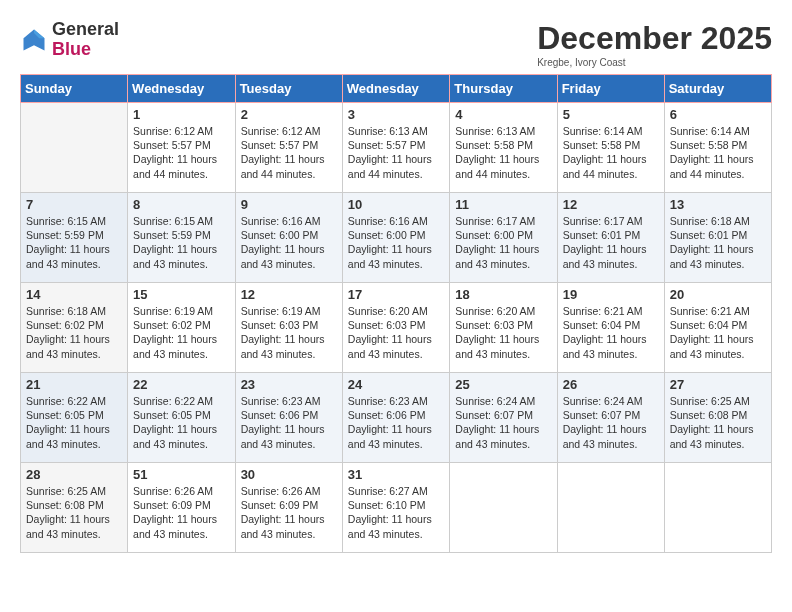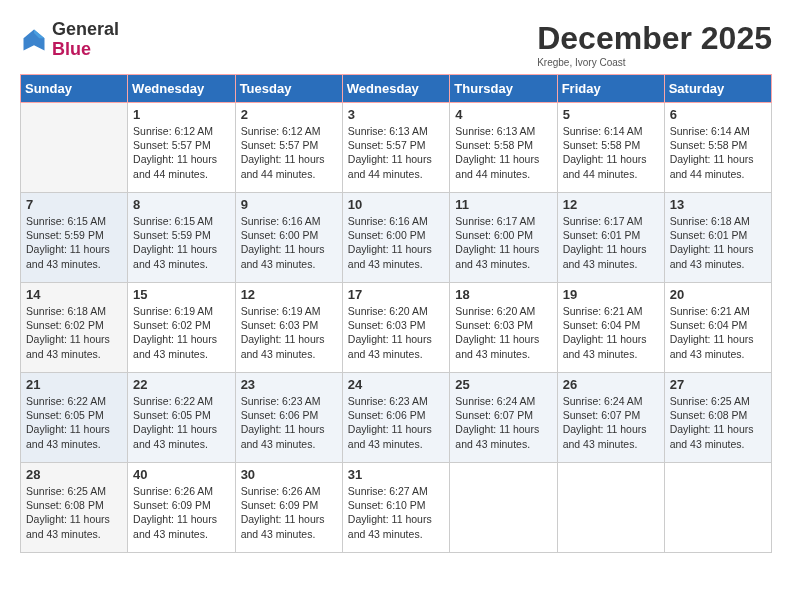--- a/index.html
+++ b/index.html
@@ -232,21 +232,21 @@
           <span class="day-num">27</span>
           <div class="day-info">Sunrise: 6:25 AM<br>Sunset: 6:08 PM<br>Daylight: 11 hours and 43 minutes.</div>
         </td>
       </tr>
       <tr>
         <td>
           <span class="day-num">28</span>
           <div class="day-info">Sunrise: 6:25 AM<br>Sunset: 6:08 PM<br>Daylight: 11 hours and 43 minutes.</div>
         </td>
         <td>
-          <span class="day-num">40</span>
+          <span class="day-num">51</span>
           <div class="day-info">Sunrise: 6:26 AM<br>Sunset: 6:09 PM<br>Daylight: 11 hours and 43 minutes.</div>
         </td>
         <td>
           <span class="day-num">30</span>
           <div class="day-info">Sunrise: 6:26 AM<br>Sunset: 6:09 PM<br>Daylight: 11 hours and 43 minutes.</div>
         </td>
         <td>
           <span class="day-num">31</span>
           <div class="day-info">Sunrise: 6:27 AM<br>Sunset: 6:10 PM<br>Daylight: 11 hours and 43 minutes.</div>
         </td>

